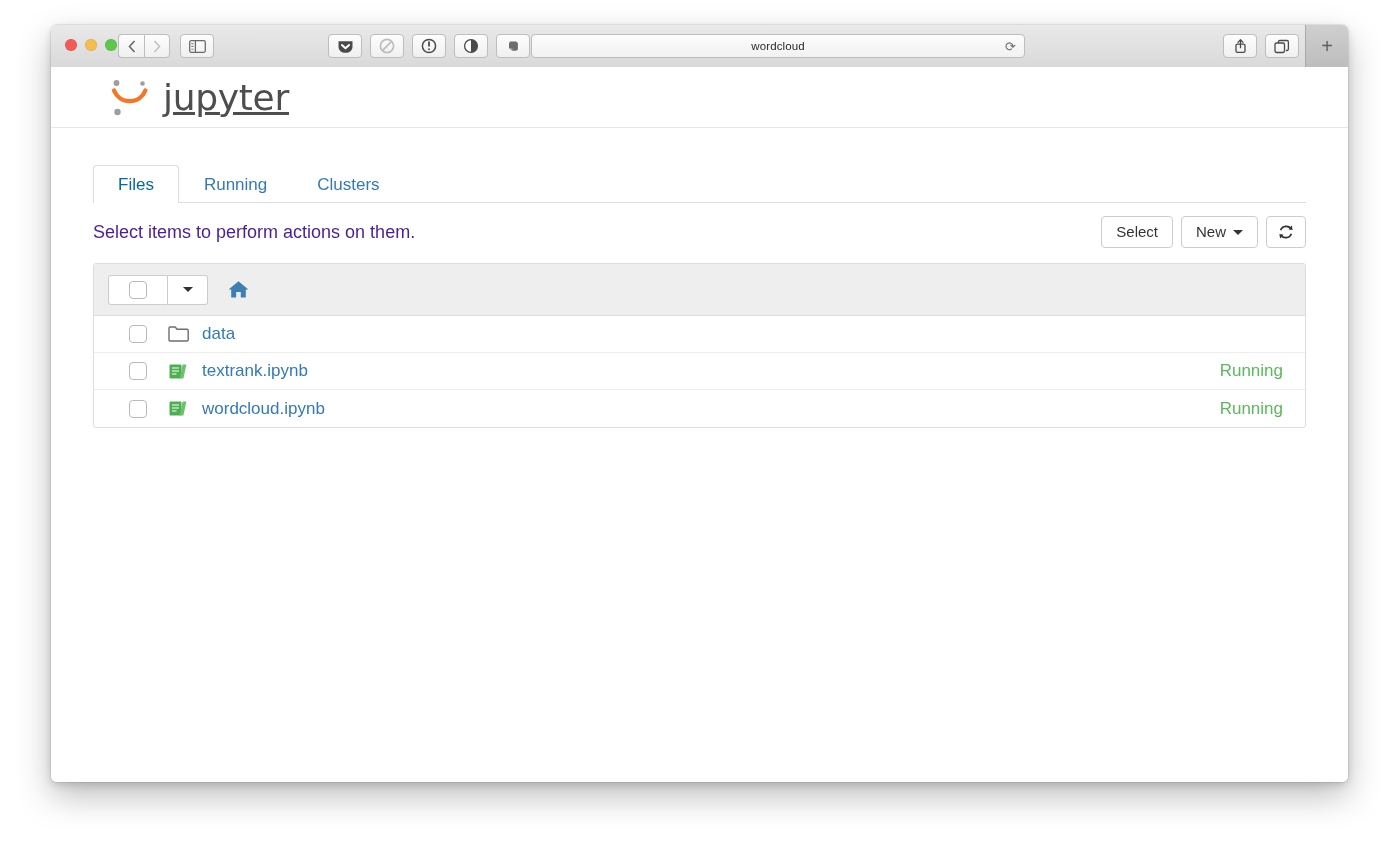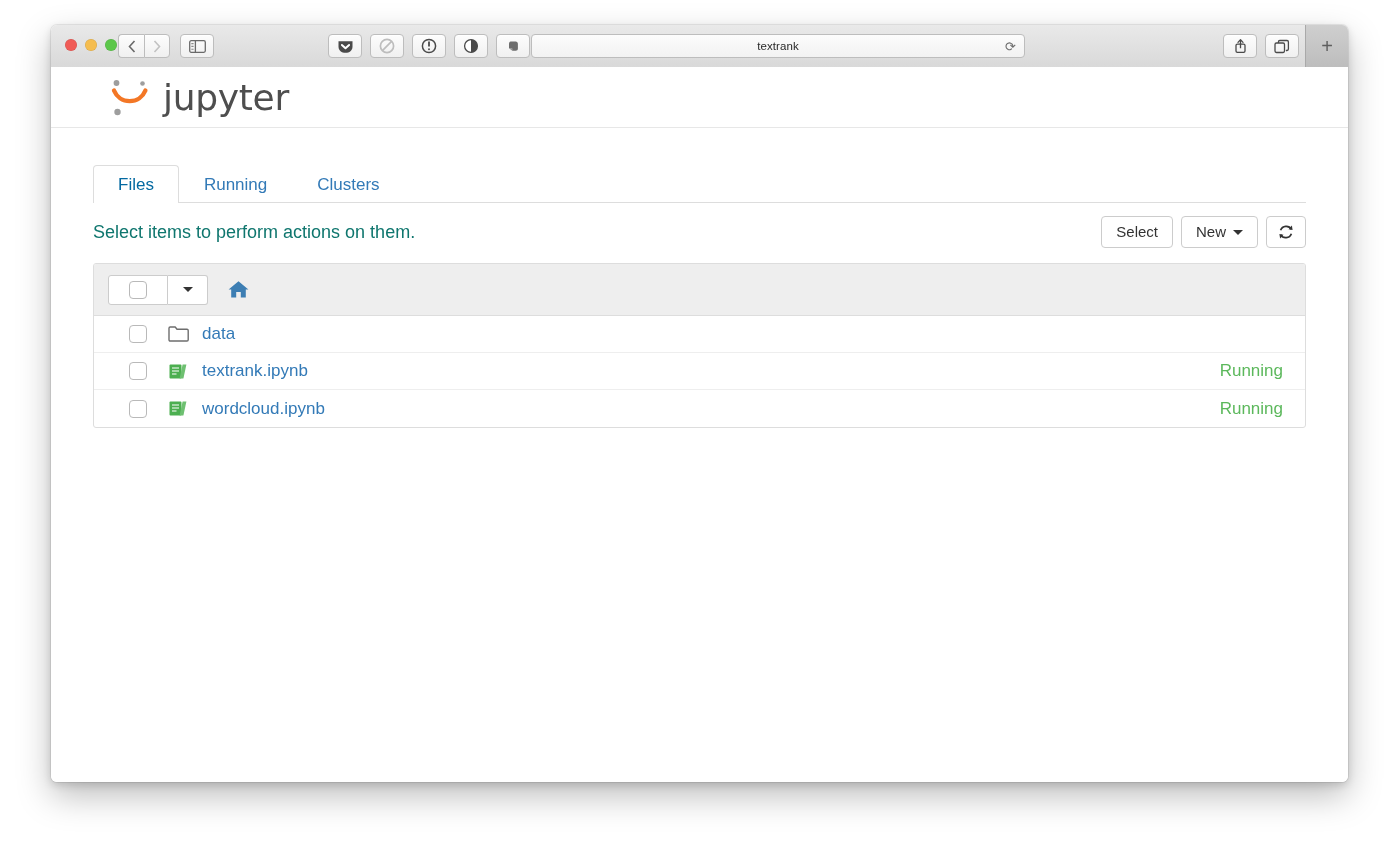--- a/index.html
+++ b/index.html
@@ -70,20 +70,21 @@
   
   .page{position:absolute;left:0;top:42px;right:0;bottom:0;background:#fff;}
   .jp-header{
     height:61px;border-bottom:1px solid #e7e7e7;
     display:flex;align-items:center;padding-left:58px;box-sizing:border-box;
   }
   .logo{display:flex;align-items:center;gap:12px;}
   .logo-text{
     font-size:36px;color:#4e4e4e;font-weight:400;letter-spacing:-.3px;
     font-family:"DejaVu Sans", sans-serif;
+    text-decoration:underline;
   }
 
   .jp-body{padding:0 42px 0 42px;}
 
   
   .tabs{
     position:relative;display:flex;align-items:flex-end;
     margin-top:30px;border-bottom:1px solid #dddddd;height:44px;
   }
   .tab{
@@ -92,21 +93,21 @@
     border-radius:4px 4px 0 0;margin-bottom:-1px;box-sizing:border-box;
   }
   .tab.active{color:#0369a1;background:#fff;border-color:#ddd;border-bottom-color:#fff;}
   .tab.link{color:#337ab7;}
 
   
   .actionrow{
     display:flex;align-items:center;justify-content:space-between;
     height:58px;
   }
-  .action-note{font-size:18px;color:#0f766e;}
+  .action-note{font-size:18px;color:#4c1d95;}
   .action-btns{display:flex;align-items:center;gap:8px;}
   .btn{
     background:#fff;border:1px solid #cccccc;border-radius:4px;
     font-size:15px;color:#333;padding:7px 14px;line-height:1.1;
     display:inline-flex;align-items:center;gap:7px;box-sizing:border-box;
     font-family:"Liberation Sans", sans-serif;
   }
   .caret{
     width:0;height:0;border-left:5px solid transparent;border-right:5px solid transparent;
     border-top:5px solid #333;display:inline-block;
@@ -218,21 +219,21 @@
         </div>
         <div class="tbtn">
           <svg width="15" height="15" viewBox="0 0 15 15">
             <path d="M4.6 2.6h5.1c1.3 0 2.2 1 2.2 2.3v4.6c0 1.3-.9 2.3-2.2 2.3H6.6L3 9.1V5c0-1.3.6-2.4 1.6-2.4z" fill="#6d6d6d"></path>
             <path d="M3.1 9.1h2.6c.5 0 .9.4.9.9v2.1L3.1 9.1z" fill="#9a9a9a"></path>
           </svg>
         </div>
       </div>
 
       <div class="urlbar">
-        <span class="url-text">textrank</span>
+        <span class="url-text">wordcloud</span>
         <span class="reload">⟳</span>
       </div>
 
       <div class="right-btns">
         <div class="tbtn">
           <svg width="15" height="16" viewBox="0 0 15 16">
             <rect x="3" y="6.2" width="9" height="8.2" rx="1.4" fill="none" stroke="#4a4a4a" stroke-width="1.3"></rect>
             <line x1="7.5" y1="2" x2="7.5" y2="10.2" stroke="#4a4a4a" stroke-width="1.3"></line>
             <polyline points="5,4.4 7.5,1.8 10,4.4" fill="none" stroke="#4a4a4a" stroke-width="1.3" stroke-linecap="round" stroke-linejoin="round"></polyline>
           </svg>

